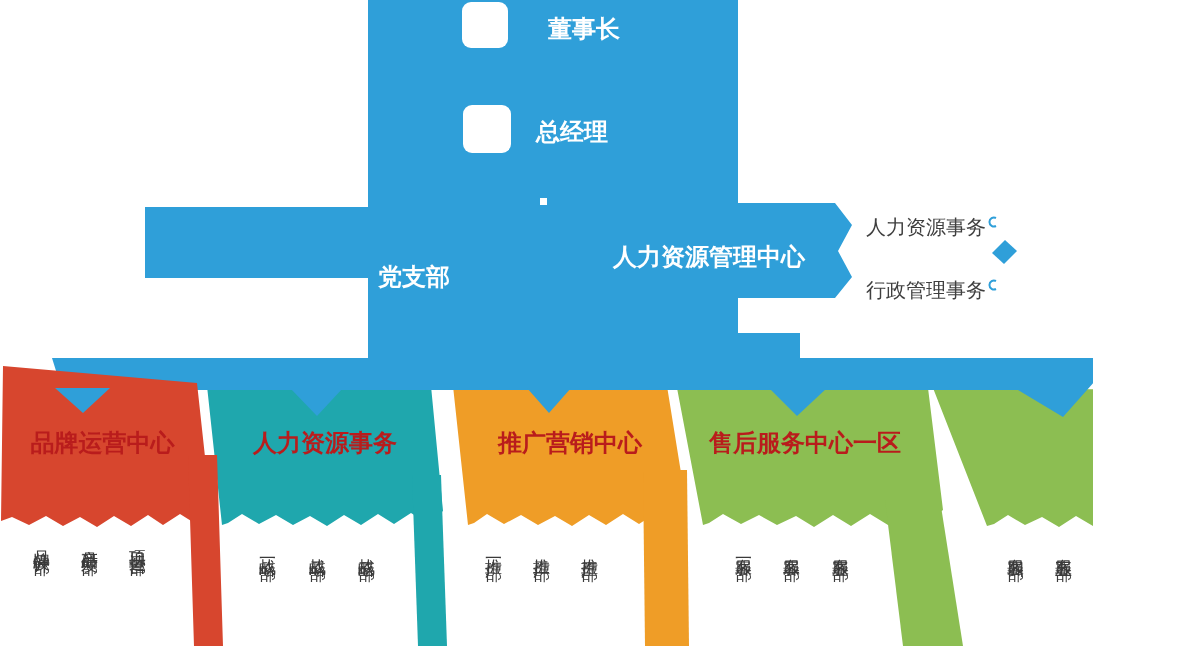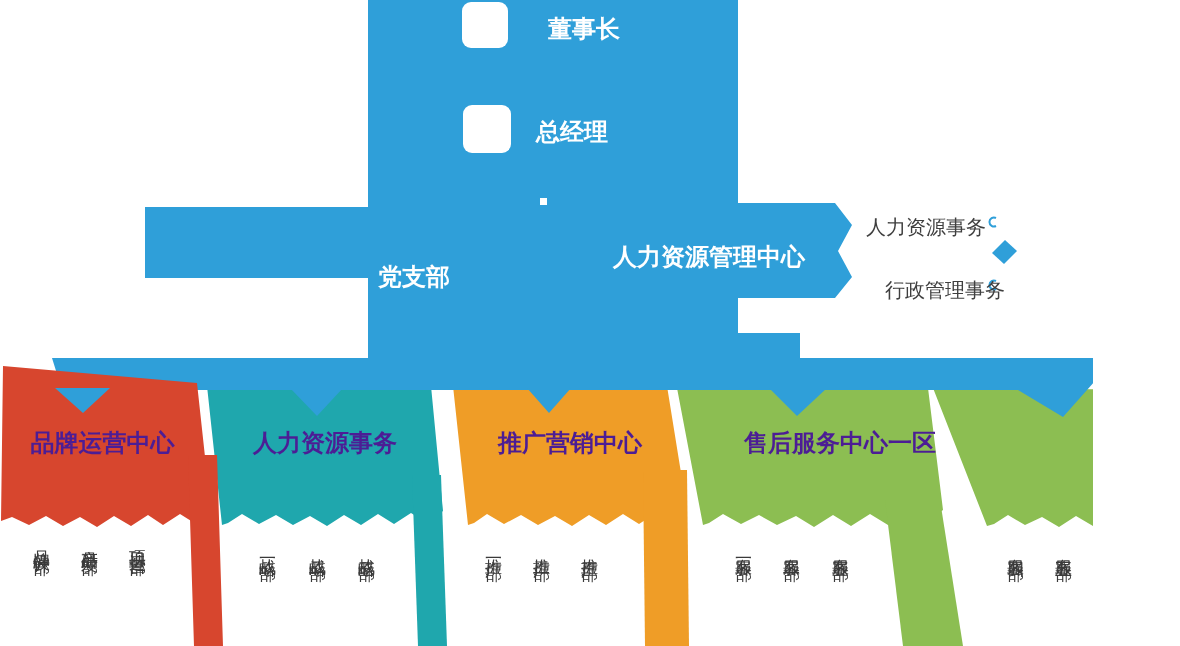--- a/index.html
+++ b/index.html
@@ -3,21 +3,21 @@
 <meta charset="utf-8">
 <style>
   html,body{margin:0;padding:0;background:#fff;}
   .canvas{
     position:relative;width:1093px;height:646px;overflow:hidden;background:#fff;
     font-family:"DejaVu Sans","Liberation Sans",sans-serif;
   }
   .canvas svg{position:absolute;left:0;top:0;}
   .lbl{position:absolute;white-space:nowrap;}
   .band-title{color:#fff;font-weight:bold;font-size:24px;}
-  .dept-title{color:#4c1d95;font-weight:bold;font-size:24px;text-align:center;}
+  .dept-title{color:#b91c1c;font-weight:bold;font-size:24px;text-align:center;}
   .side-label{color:#3f3f3f;font-size:20px;}
   .vlabel{
     color:#3a3a3a;font-size:17px;line-height:1;
     writing-mode:vertical-rl;text-orientation:upright;letter-spacing:2px;
   }
 </style>
 </head>
 <body>
 
 <div class="canvas">
@@ -58,26 +58,26 @@
     <polygon fill="#2F9FD9" points="1005,240 1017,251 1004,264 992,253"></polygon>
   </svg>
 
   <div class="lbl band-title" style="left:548px;top:13px;">董事长</div>
   <div class="lbl band-title" style="left:536px;top:116px;">总经理</div>
 
   <div class="lbl band-title" style="left:378px;top:241px;margin-top:20px;">党支部</div>
   <div class="lbl band-title" style="left:613px;top:241px;">人力资源管理中心</div>
 
   <div class="lbl side-label" style="left:866px;top:214px;">人力资源事务</div>
-  <div class="lbl side-label" style="left:866px;top:277px;margin-left:19px;">行政管理事务</div>
+  <div class="lbl side-label" style="left:866px;top:277px;">行政管理事务</div>
 
   <div class="lbl dept-title" style="left:0px;top:427px;width:205px;">品牌运营中心</div>
   <div class="lbl dept-title" style="left:207px;top:427px;width:236px;">人力资源事务</div>
   <div class="lbl dept-title" style="left:453px;top:427px;width:234px;">推广营销中心</div>
-  <div class="lbl dept-title" style="left:677px;top:427px;width:256px;padding-left:35px;">售后服务中心一区</div>
+  <div class="lbl dept-title" style="left:677px;top:427px;width:256px;">售后服务中心一区</div>
 
   <div class="lbl vlabel" style="left:33px;top:537px;">品牌设计部</div>
   <div class="lbl vlabel" style="left:81px;top:537px;">产品研发部</div>
   <div class="lbl vlabel" style="left:129px;top:537px;">项目运营部</div>
 
   <div class="lbl vlabel" style="left:259px;top:545px;">战略一部</div>
   <div class="lbl vlabel" style="left:309px;top:545px;">战略二部</div>
   <div class="lbl vlabel" style="left:358px;top:545px;">战略三部</div>
 
   <div class="lbl vlabel" style="left:485px;top:545px;">推广一部</div>

